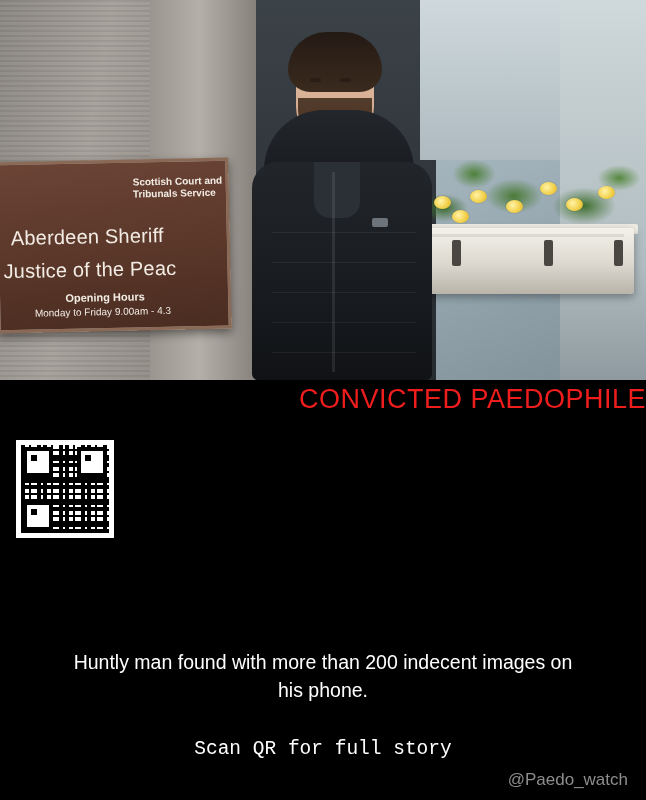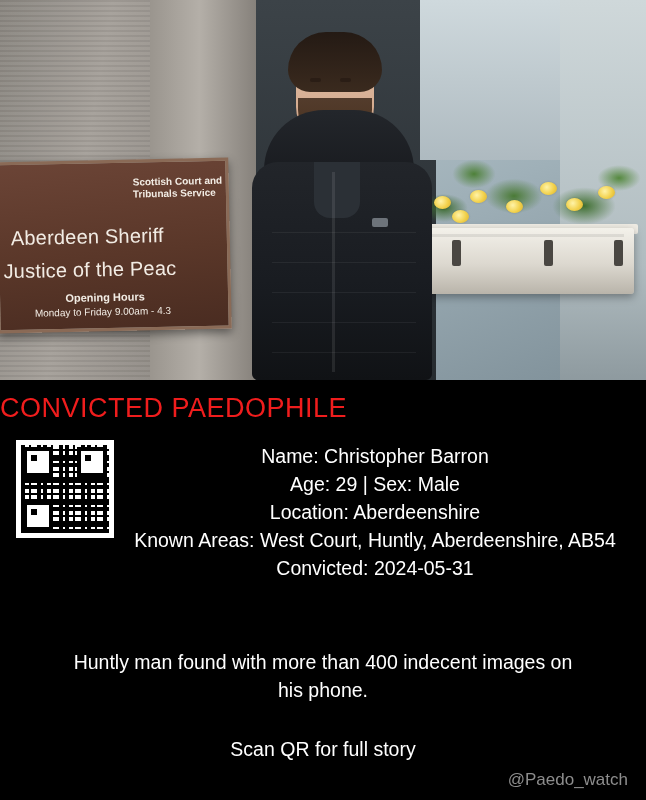--- a/index.html
+++ b/index.html
@@ -238,23 +238,23 @@
   
   .info {
     position: relative;
     width: 646px;
     height: 420px;
     background: #000;
     color: #fff;
   }
   .headline {
     position: absolute;
-    top: 13px;
-    width: 646px;
-    text-align: left;
+    top: 4px;
+    width: 646px;
+    text-align: right;
     color: #f01d1d;
     font-size: 27px;
     letter-spacing: 0.5px;
   }
   .qr {
     position: absolute;
     left: 16px; top: 60px;
     width: 98px; height: 98px;
     background: #fff;
     padding: 5px;
@@ -300,20 +300,21 @@
     text-align: center;
     font-size: 19.5px;
     line-height: 28px;
   }
   .cta {
     position: absolute;
     left: 60px; top: 358px;
     width: 526px;
     text-align: center;
     font-size: 19.5px;
+    font-family: Liberation Mono, monospace;
   }
   .watermark {
     position: absolute;
     right: 18px; bottom: 10px;
     color: #8d8d8d;
     font-size: 17px;
   }
 </style>
 </head>
 <body>
@@ -373,26 +374,19 @@
     <div class="headline">CONVICTED PAEDOPHILE</div>
 
     <div class="qr">
       <div class="qr-inner">
         <span class="qr-eye tl"></span>
         <span class="qr-eye tr"></span>
         <span class="qr-eye bl"></span>
       </div>
     </div>
 
-    <div class="details">
-      <div>Name: Christopher Barron</div>
-      <div>Age: 29 | Sex: Male</div>
-      <div>Location: Aberdeenshire</div>
-      <div>Known Areas: West Court, Huntly, Aberdeenshire, AB54</div>
-      <div>Convicted: 2024-05-31</div>
-    </div>
-
-    <div class="summary">Huntly man found with more than 400 indecent images on his phone.</div>
+
+    <div class="summary">Huntly man found with more than 200 indecent images on his phone.</div>
     <div class="cta">Scan QR for full story</div>
     <div class="watermark">@Paedo_watch</div>
   </div>
 
 </div>
 
 </body></html>

